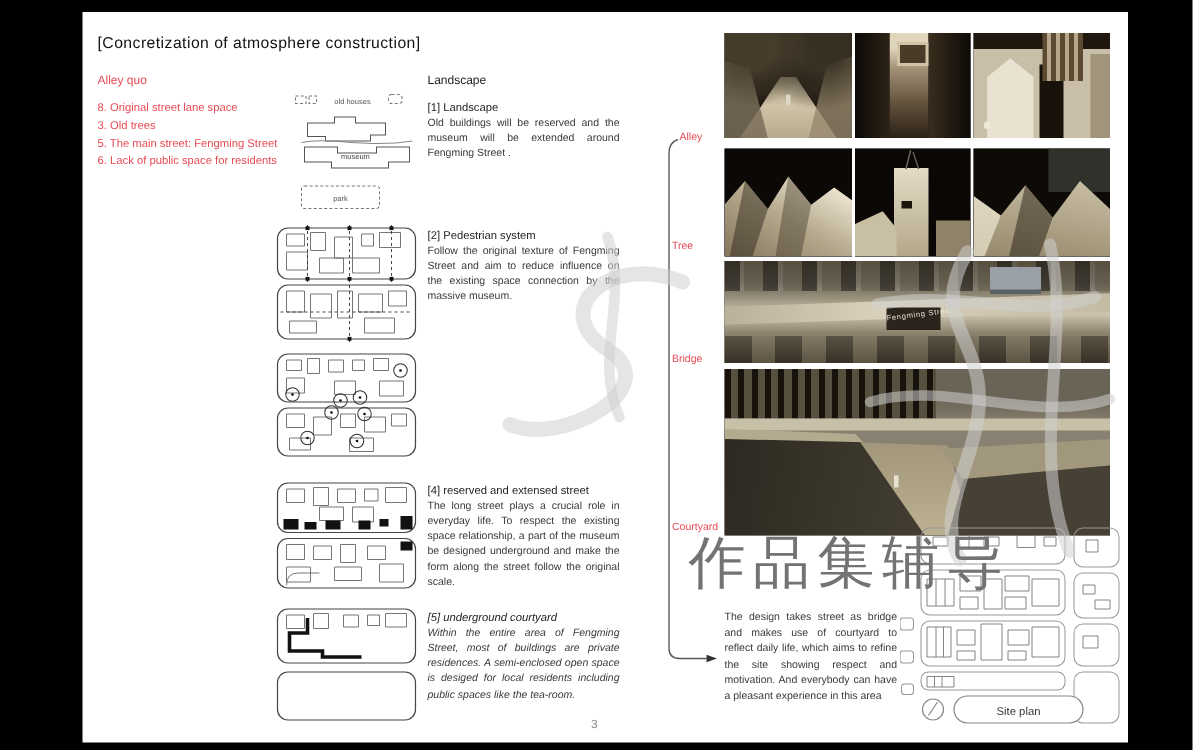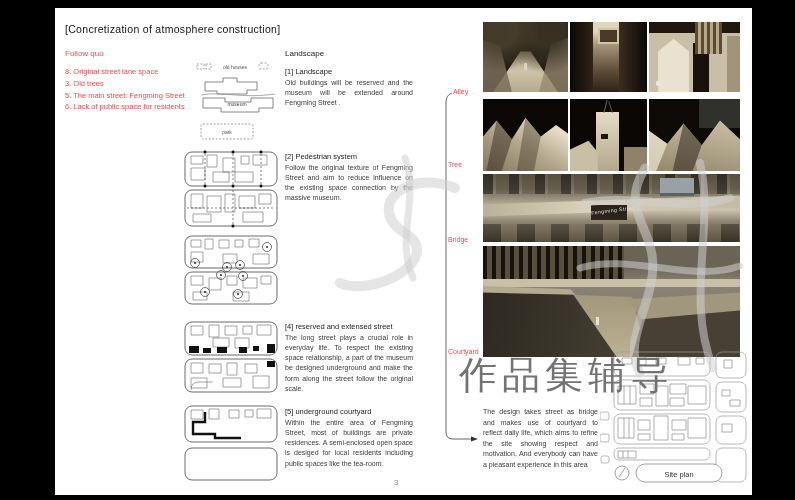--- a/index.html
+++ b/index.html
@@ -26,21 +26,21 @@
   svg{display:block;}
   svg text{font-family:"Liberation Sans",sans-serif;}
   .diag path,.diag rect,.diag circle,.diag line{vector-effect:non-scaling-stroke;}
 </style>
 </head>
 <body>
 
 <div id="page">
 
   <div class="abs title" style="left:10px;top:15px;">[Concretization of atmosphere construction]</div>
-  <div class="abs red sq-head" style="left:10px;top:41px;">Follow quo</div>
+  <div class="abs red sq-head" style="left:10px;top:41px;">Alley quo</div>
 
   <div class="abs" style="left:10px;top:58px;width:170px;">
     <div class="red sq-item">8. Original street lane space</div>
     <div class="red sq-item">3. Old trees</div>
     <div class="red sq-item">5. The main street: Fengming Street</div>
     <div class="red sq-item">6. Lack of public space for residents</div>
   </div>
 
   <svg class="abs diag" style="left:140px;top:52px;" width="85" height="88" viewBox="0 0 85 88">
     <g stroke="#777" stroke-width=".7" fill="none" stroke-dasharray="2,1.5">
@@ -198,21 +198,21 @@
     <div class="sec-body">Old buildings will be reserved and the museum will be extended around Fengming Street .</div>
   </div>
   <div class="abs sec" style="left:230px;top:144px;">
     <div class="sec-label">[2] Pedestrian system</div>
     <div class="sec-body">Follow the original texture of Fengming Street and aim to reduce influence on the existing space connection by the massive museum.</div>
   </div>
   <div class="abs sec" style="left:230px;top:314px;">
     <div class="sec-label">[4] reserved and extensed street</div>
     <div class="sec-body">The long street plays a crucial role in everyday life. To respect the existing space relationship, a part of the museum be designed underground and make the form along the street follow the original scale.</div>
   </div>
-  <div class="abs sec" style="left:230px;top:399px;">
+  <div class="abs sec" style="left:230px;top:399px;font-style:italic;">
     <div class="sec-label">[5] underground courtyard</div>
     <div class="sec-body">Within the entire area of Fengming Street, most of buildings are private residences. A semi-enclosed open space is desiged for local residents including public spaces like the tea-room.</div>
   </div>
 
   <svg class="abs" style="left:380px;top:78px;z-index:4;" width="50" height="372" viewBox="0 0 50 372">
     <path d="M17,7 Q11,9 11,16 L11,346 Q11,353 18,353 L36,353" stroke="#555" stroke-width=".9" fill="none"></path>
     <polygon points="36,350.5 43,353 36,355.5" fill="#333"></polygon>
   </svg>
   <div class="abs red conn-label" style="left:397px;top:80px;">Alley</div>
   <div class="abs red conn-label" style="left:392px;top:153px;">Tree</div>

